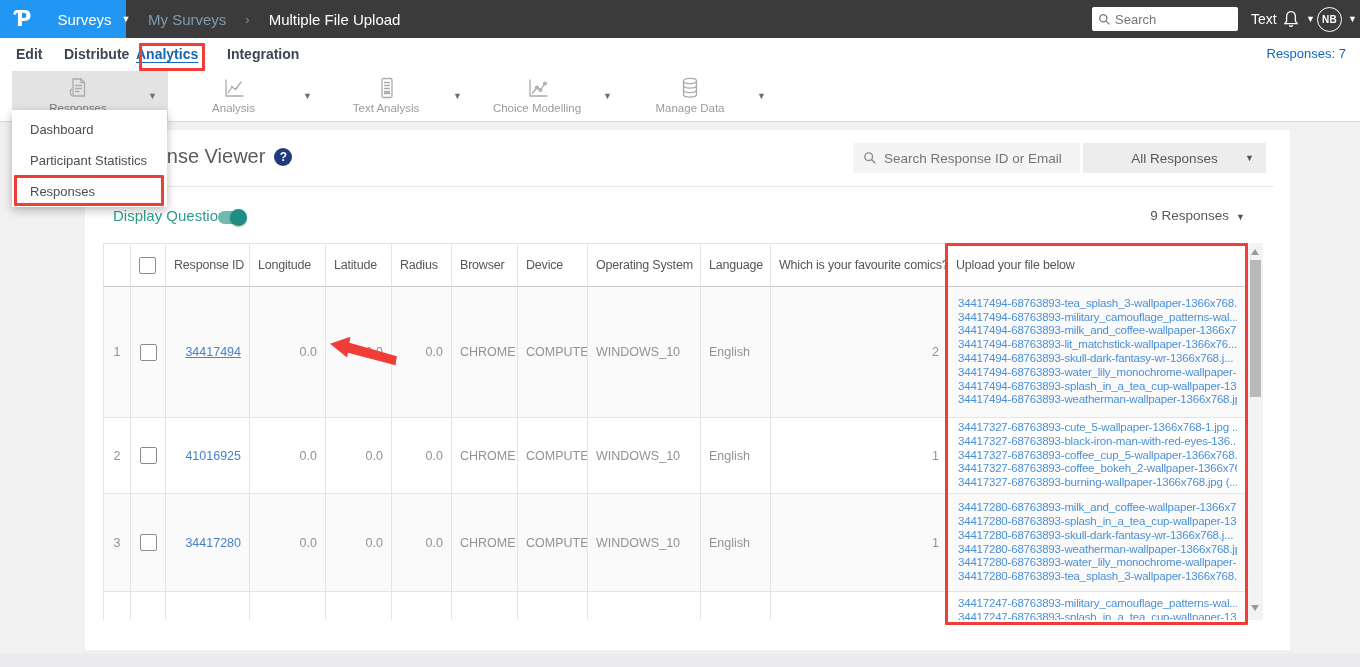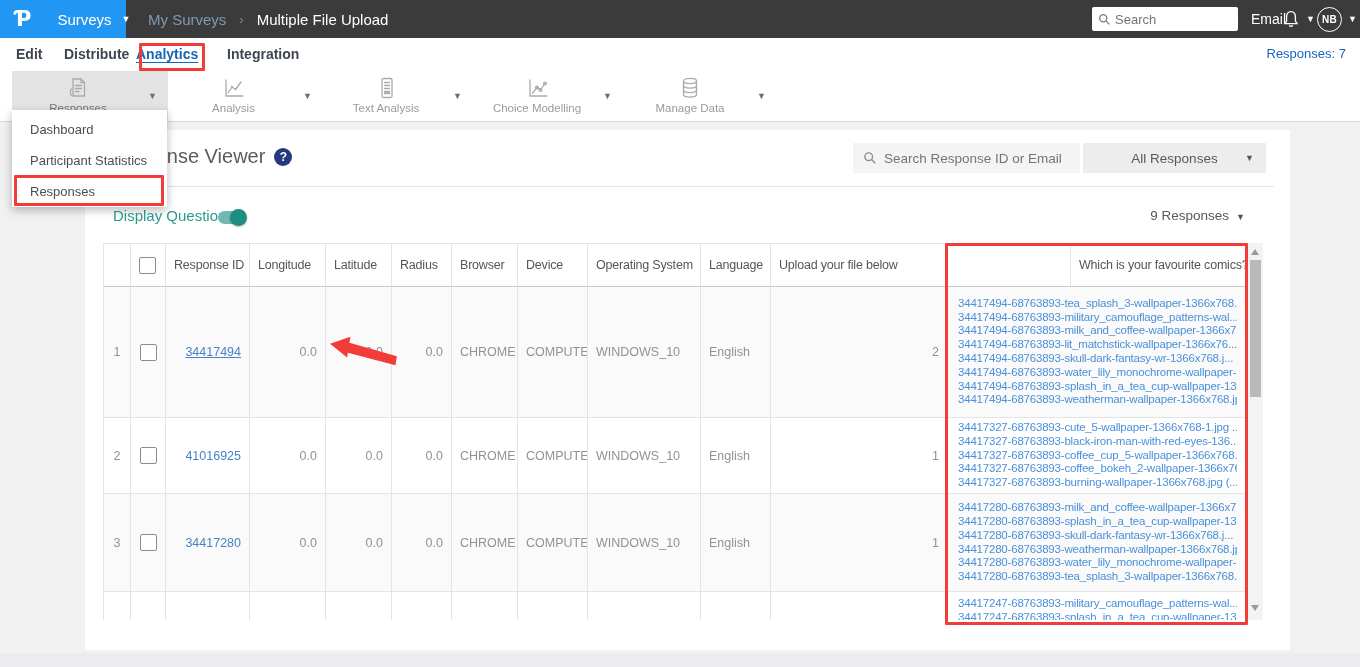--- a/index.html
+++ b/index.html
@@ -4,21 +4,21 @@
 <style>
 *{margin:0;padding:0;box-sizing:border-box}
 html,body{width:1360px;height:667px;overflow:hidden;font-family:"Liberation Sans",sans-serif;background:#f1f1f2;position:relative}
 
 #topbar{position:absolute;left:0;top:0;width:1360px;height:38px;background:#3b3b3b;z-index:10}
 #logo-btn{position:absolute;left:0;top:0;width:126px;height:38px;background:#2196f3;display:flex;align-items:center;color:#fff;cursor:pointer}
 #logo-glyph{font-size:21px;font-weight:bold;margin-left:15px;font-family:"DejaVu Sans",sans-serif}
 #product-label{font-size:15px;margin-left:26px}
 .caret{font-size:9px;line-height:1}
 #logo-btn .caret{margin-left:10px}
-#breadcrumb{position:absolute;left:148px;top:0;height:38px;display:flex;align-items:center;gap:13px;font-size:15px}
+#breadcrumb{position:absolute;left:148px;top:0;height:38px;display:flex;align-items:center;gap:19px;font-size:15px}
 #breadcrumb .parent{color:#7f9ab3}
 #breadcrumb .sep{color:#8b8b8b;font-size:13px}
 #breadcrumb .current{color:#fff}
 #topbar-search{position:absolute;left:1092px;top:7px;width:146px;height:24px;background:#fff;border-radius:2px;display:flex;align-items:center}
 #topbar-search svg{margin-left:6px}
 #topbar-search input{border:none;outline:none;background:transparent;font-size:13px;color:#444;width:110px;margin-left:4px;font-family:"Liberation Sans",sans-serif}
 #help-label{position:absolute;left:1251px;top:0;height:38px;display:flex;align-items:center;color:#fff;font-size:14px;cursor:pointer}
 #bell-wrap{position:absolute;left:1283px;top:0;height:38px;display:flex;align-items:center;gap:7px;color:#fff;cursor:pointer}
 #avatar-wrap{position:absolute;left:1317px;top:0;height:38px;display:flex;align-items:center;gap:6px;cursor:pointer}
 #avatar{width:25px;height:25px;border-radius:50%;border:1.5px solid #fff;color:#fff;font-size:10px;font-weight:bold;display:flex;align-items:center;justify-content:center;letter-spacing:.3px}
@@ -100,21 +100,21 @@
     <span class="sep">›</span>
     <span class="current">Multiple File Upload</span>
   </div>
   <div id="topbar-search">
     <svg width="13" height="13" viewBox="0 0 16 16">
         <circle cx="6.5" cy="6.5" r="4.4" stroke="#777" fill="none" stroke-width="1.6"></circle>
         <line x1="10" y1="10" x2="14" y2="14" stroke="#777" stroke-width="1.6"></line>
       </svg>
     <input type="text" placeholder="Search" style="">
   </div>
-  <div id="help-label">Email</div>
+  <div id="help-label">Text</div>
   <div id="bell-wrap">
     <svg width="16" height="19" viewBox="0 0 16 19">
         <path d="M8 1.6 C5 1.6 3.6 3.9 3.6 6.8 L3.6 11 L1.9 13.6 L14.1 13.6 L12.4 11 L12.4 6.8 C12.4 3.9 11 1.6 8 1.6 Z" stroke="#fff" stroke-width="1.3" fill="none"></path>
         <path d="M6.4 15.2 a1.7 1.7 0 0 0 3.2 0" stroke="#fff" stroke-width="1.3" fill="none"></path>
       </svg>
     <span class="caret">▼</span>
   </div>
   <div id="avatar-wrap">
     <span id="avatar">NB</span>
     <span class="caret">▼</span>
@@ -259,25 +259,25 @@
         </div>
         <div class="cell" style="width: 70px; text-align: center;">
           <span>Device</span>
         </div>
         <div class="cell" style="width: 113px;">
           <span>Operating System</span>
         </div>
         <div class="cell" style="width: 70px;">
           <span>Language</span>
         </div>
+        <div class="cell" style="width: 177px;">
+          <span>Which is your favourite comics?</span>
+        </div>
         <div class="cell" style="width: 300px;">
           <span>Upload your file below</span>
-        </div>
-        <div class="cell" style="width: 177px;">
-          <span>Which is your favourite comics?</span>
         </div>
       </div>
     <div id="tbody">
         <div class="trow tbody-row odd" style="height: 131px;">
           <div class="cell center" style="width: 28px; height: 131px;">1</div>
           <div class="cell center" style="width: 35px; height: 131px;">
             <span class="cb"></span>
           </div>
           <div class="cell right id-link" style="width: 84px; height: 131px; text-decoration: underline;">34417494</div>
           <div class="cell right" style="width: 76px; height: 131px;">0.0</div>

